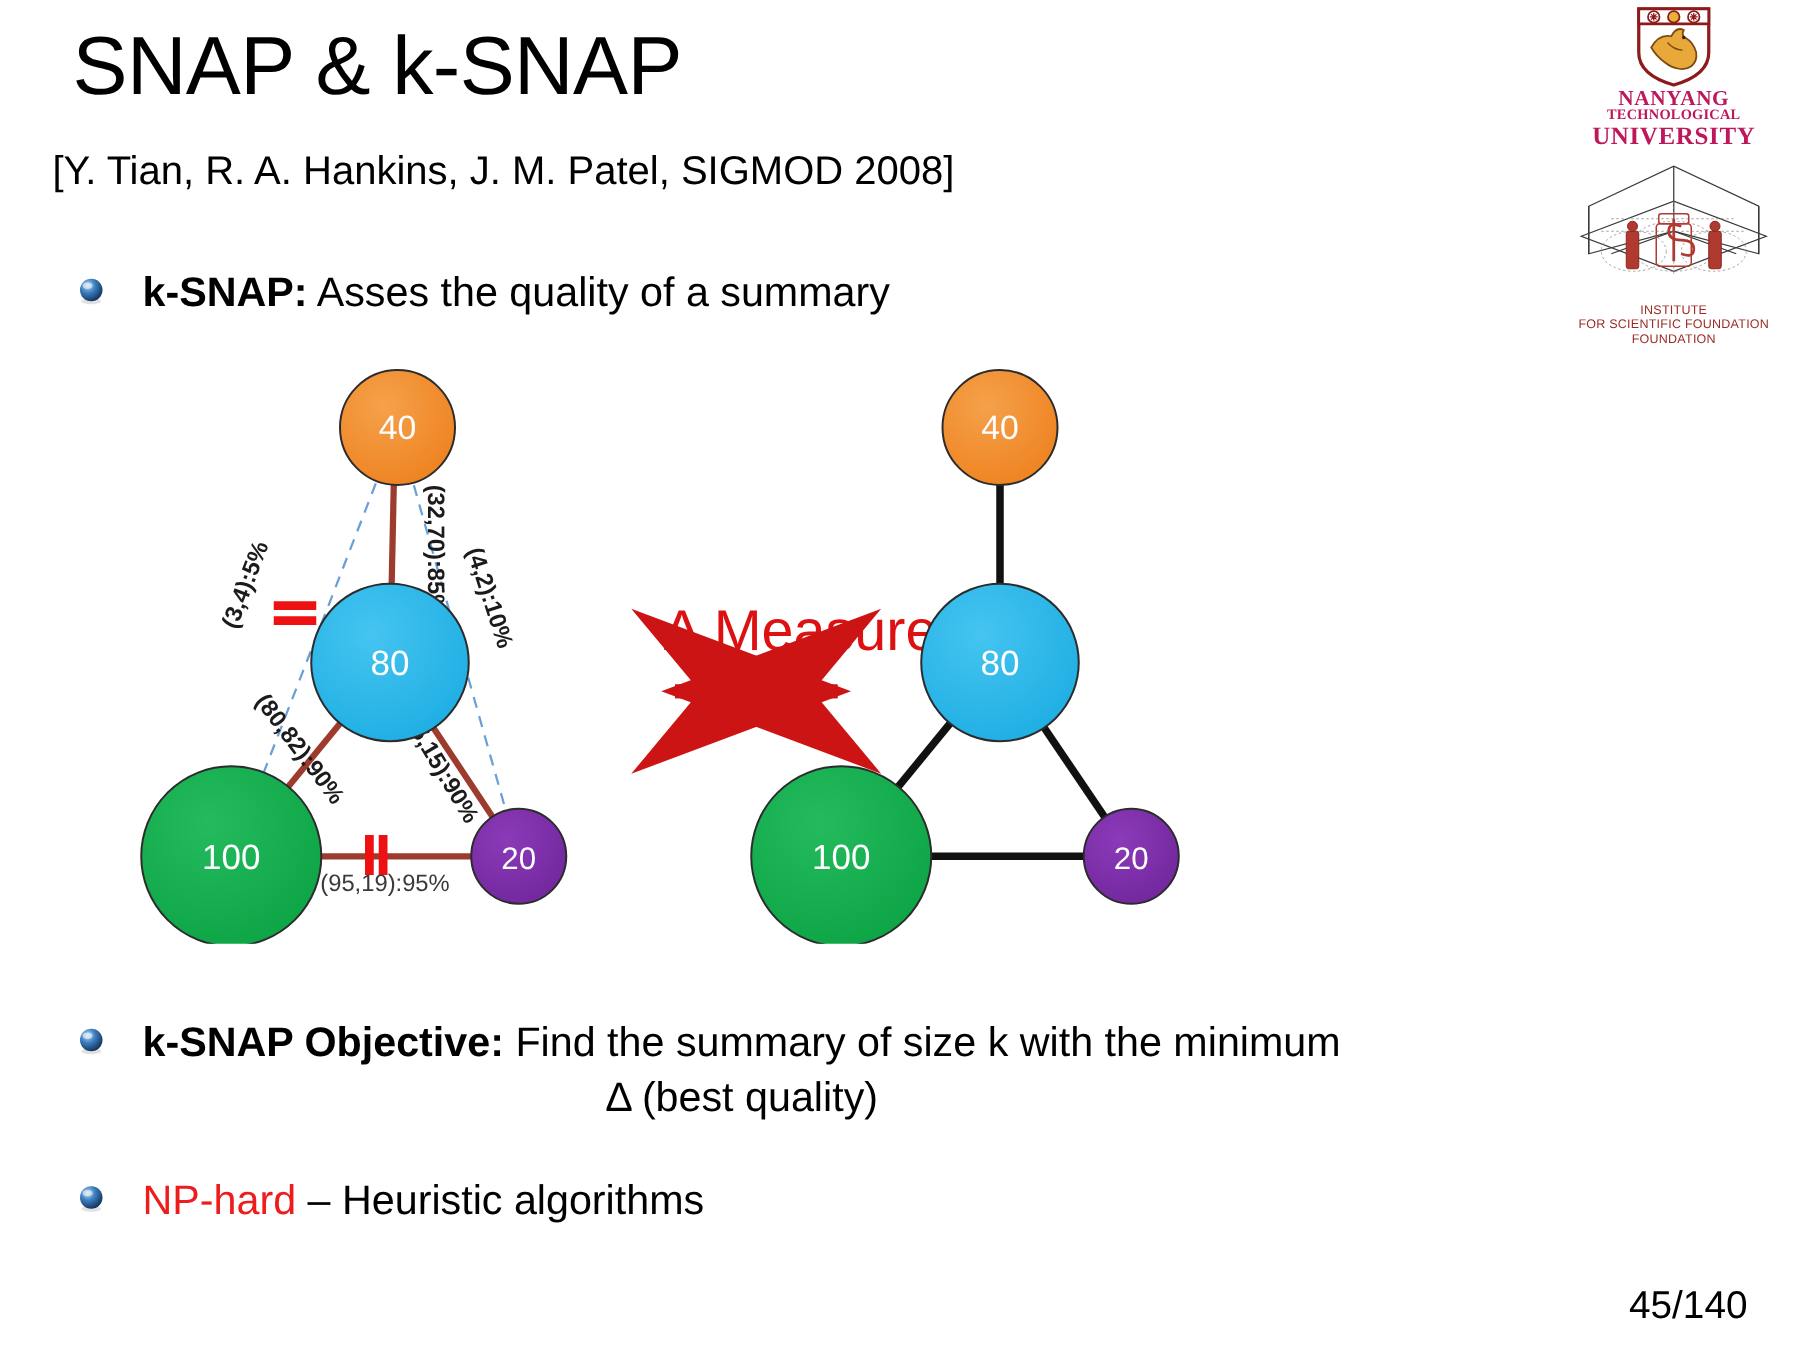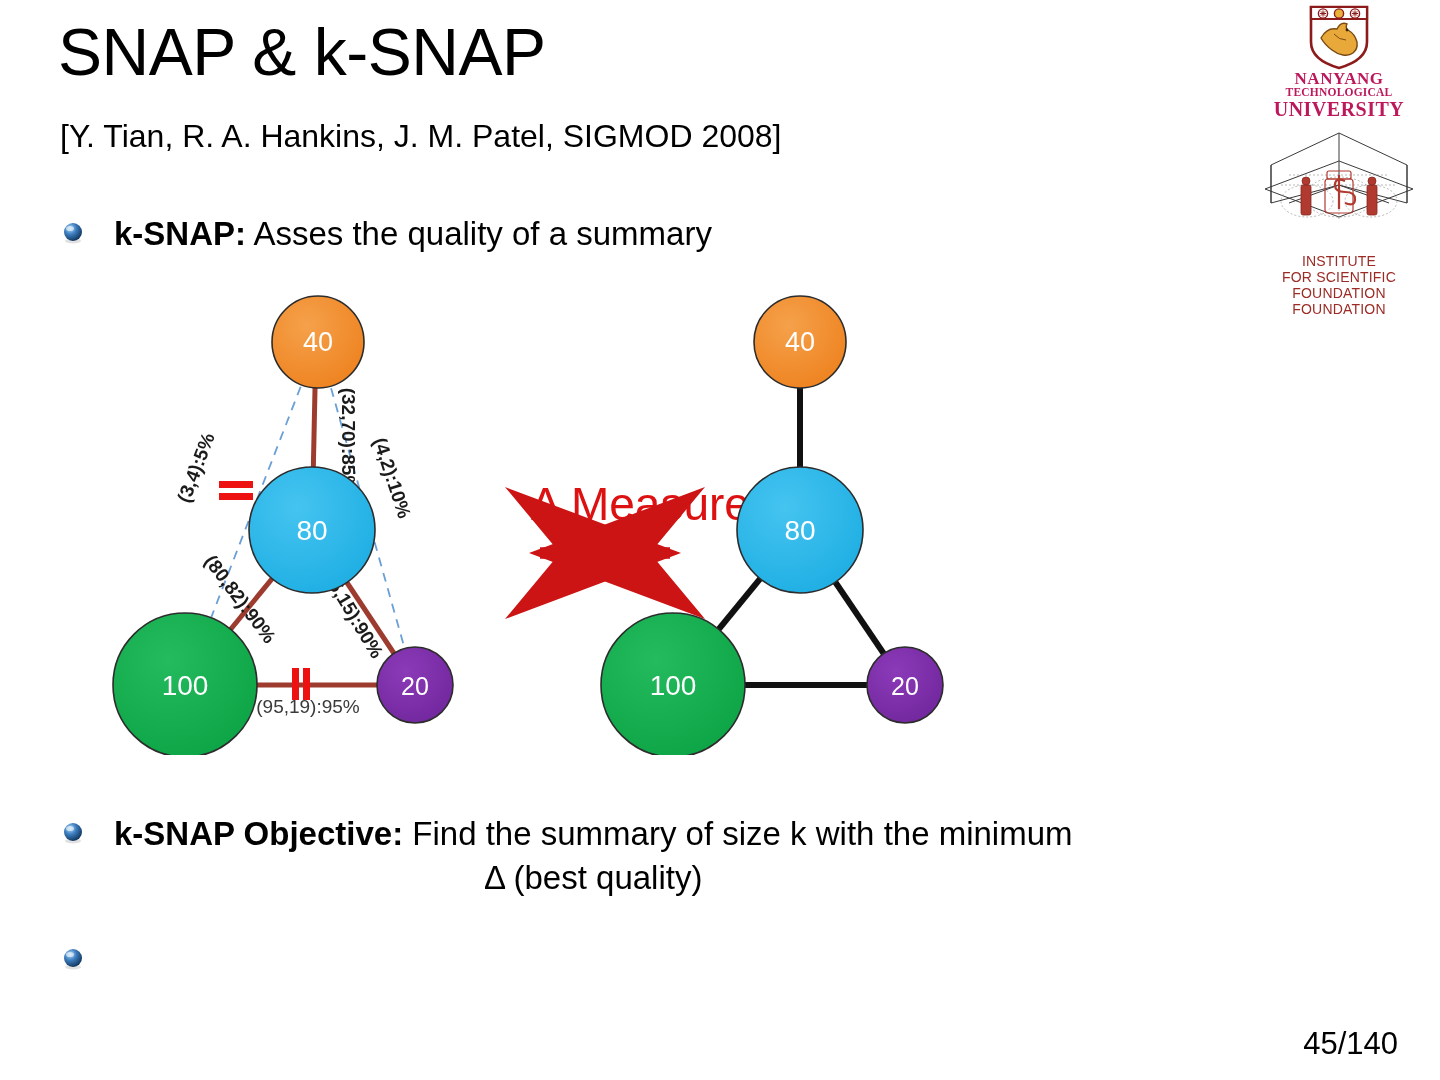--- a/index.html
+++ b/index.html
@@ -23,21 +23,21 @@
     left: 58px;
     top: 18px;
     font-size: 66px;
     font-weight: normal;
     letter-spacing: -0.5px;
     line-height: 1.05;
     white-space: nowrap;
   }
   .slide-subtitle {
     position: absolute;
-    left: 60px;
+    left: 42px;
     top: 118px;
     font-size: 32px;
     font-weight: normal;
     white-space: nowrap;
   }
 
   
   .logo-stack {
     position: absolute;
     right: 8px;
@@ -69,25 +69,25 @@
   .isi-logo {
     margin-top: 8px;
     width: 170px;
     display: flex;
     flex-direction: column;
     align-items: center;
   }
   .isi-name {
     color: #9c2b25;
     font-family: "Liberation Sans", sans-serif;
-    font-size: 14px;
+    font-size: 10px;
     text-align: center;
     line-height: 1.15;
     letter-spacing: 0.2px;
-    margin-top: 14px;
+    margin-top: 4px;
   }
 
   
   .bullet-row {
     position: absolute;
     display: flex;
     align-items: flex-start;
     text-align: center;
   }
   .bullet-marker {
@@ -346,15 +346,18 @@
       <radialGradient id="bg3" cx="35%" cy="30%" r="72%">
         <stop offset="0%" stop-color="#b9dcf5"></stop>
         <stop offset="45%" stop-color="#3d7fc1"></stop>
         <stop offset="100%" stop-color="#13365e"></stop>
       </radialGradient>
     </defs>
     <ellipse cx="11" cy="19" rx="8" ry="2.4" fill="#c9c9c9" opacity="0.55"></ellipse>
     <circle cx="11" cy="10" r="9" fill="url(#bg3)"></circle>
     <ellipse cx="8" cy="6.5" rx="4" ry="2.6" fill="#ffffff" opacity="0.55"></ellipse>
   </svg>
+  <div class="bullet-text">
+    <span class="np">NP-hard</span><span> – Heuristic algorithms</span>
+  </div>
 </div>
 
 <div class="page-number">45/140</div>
 
 </body></html>

